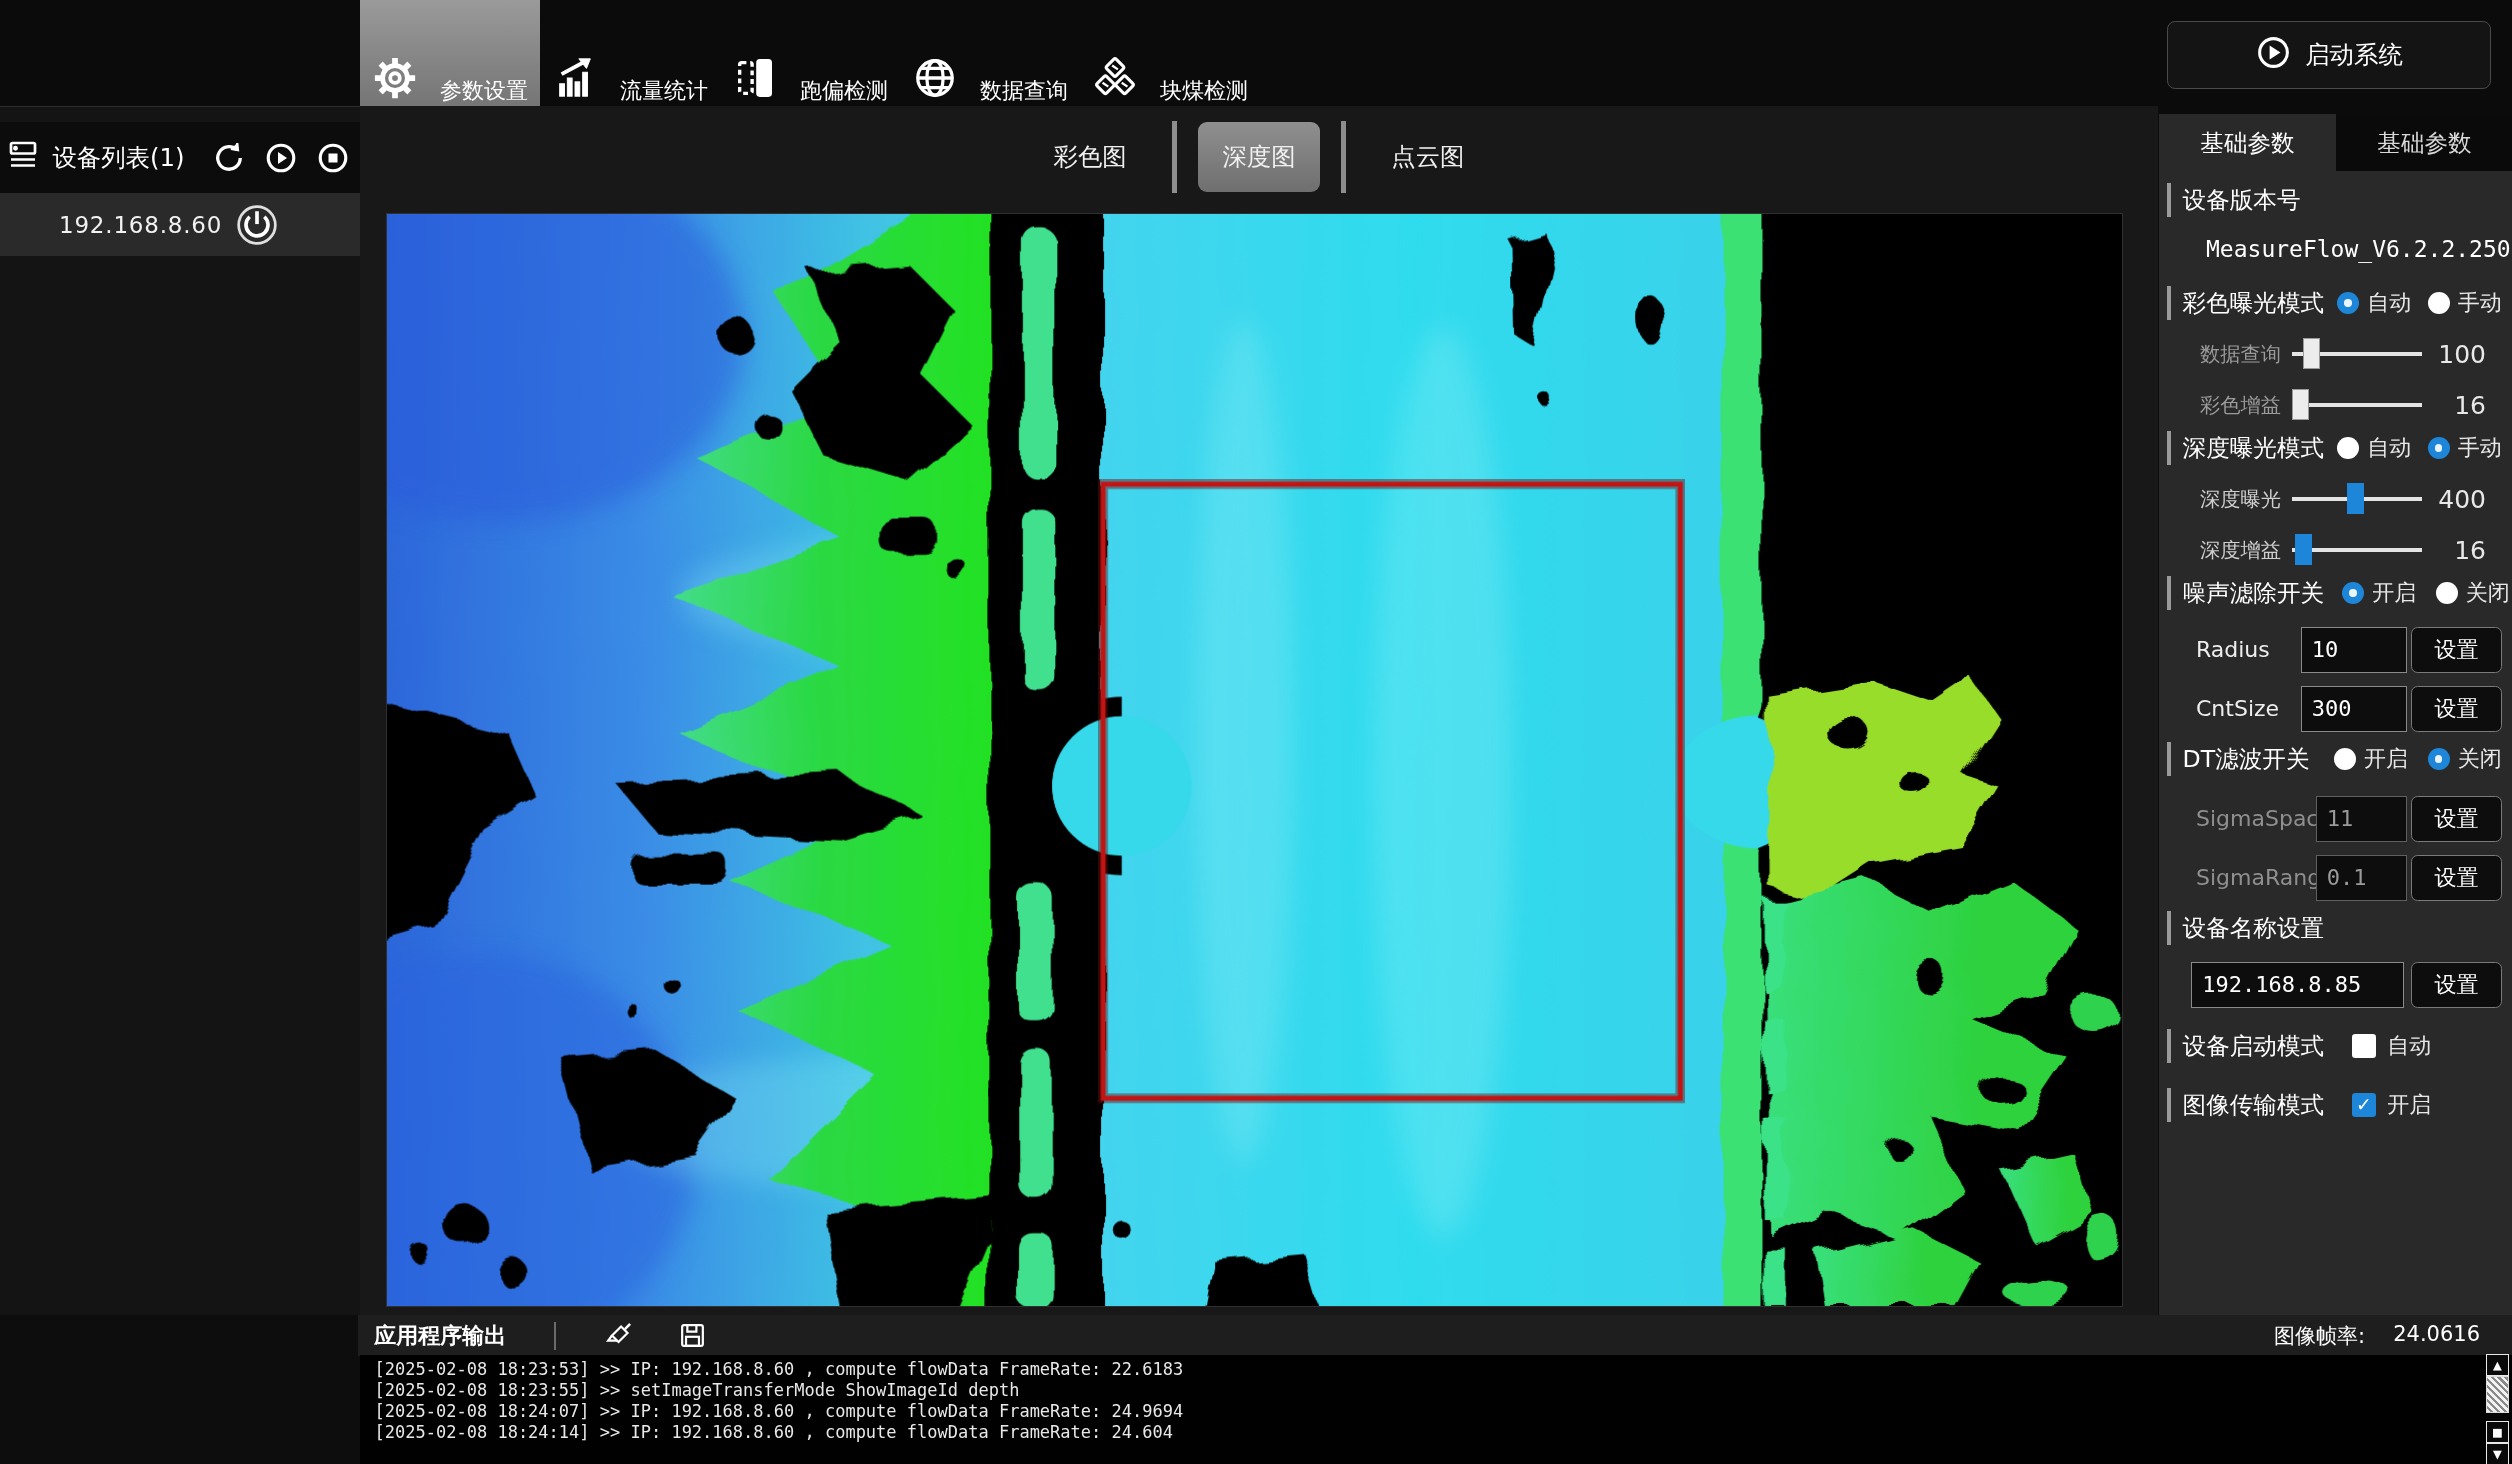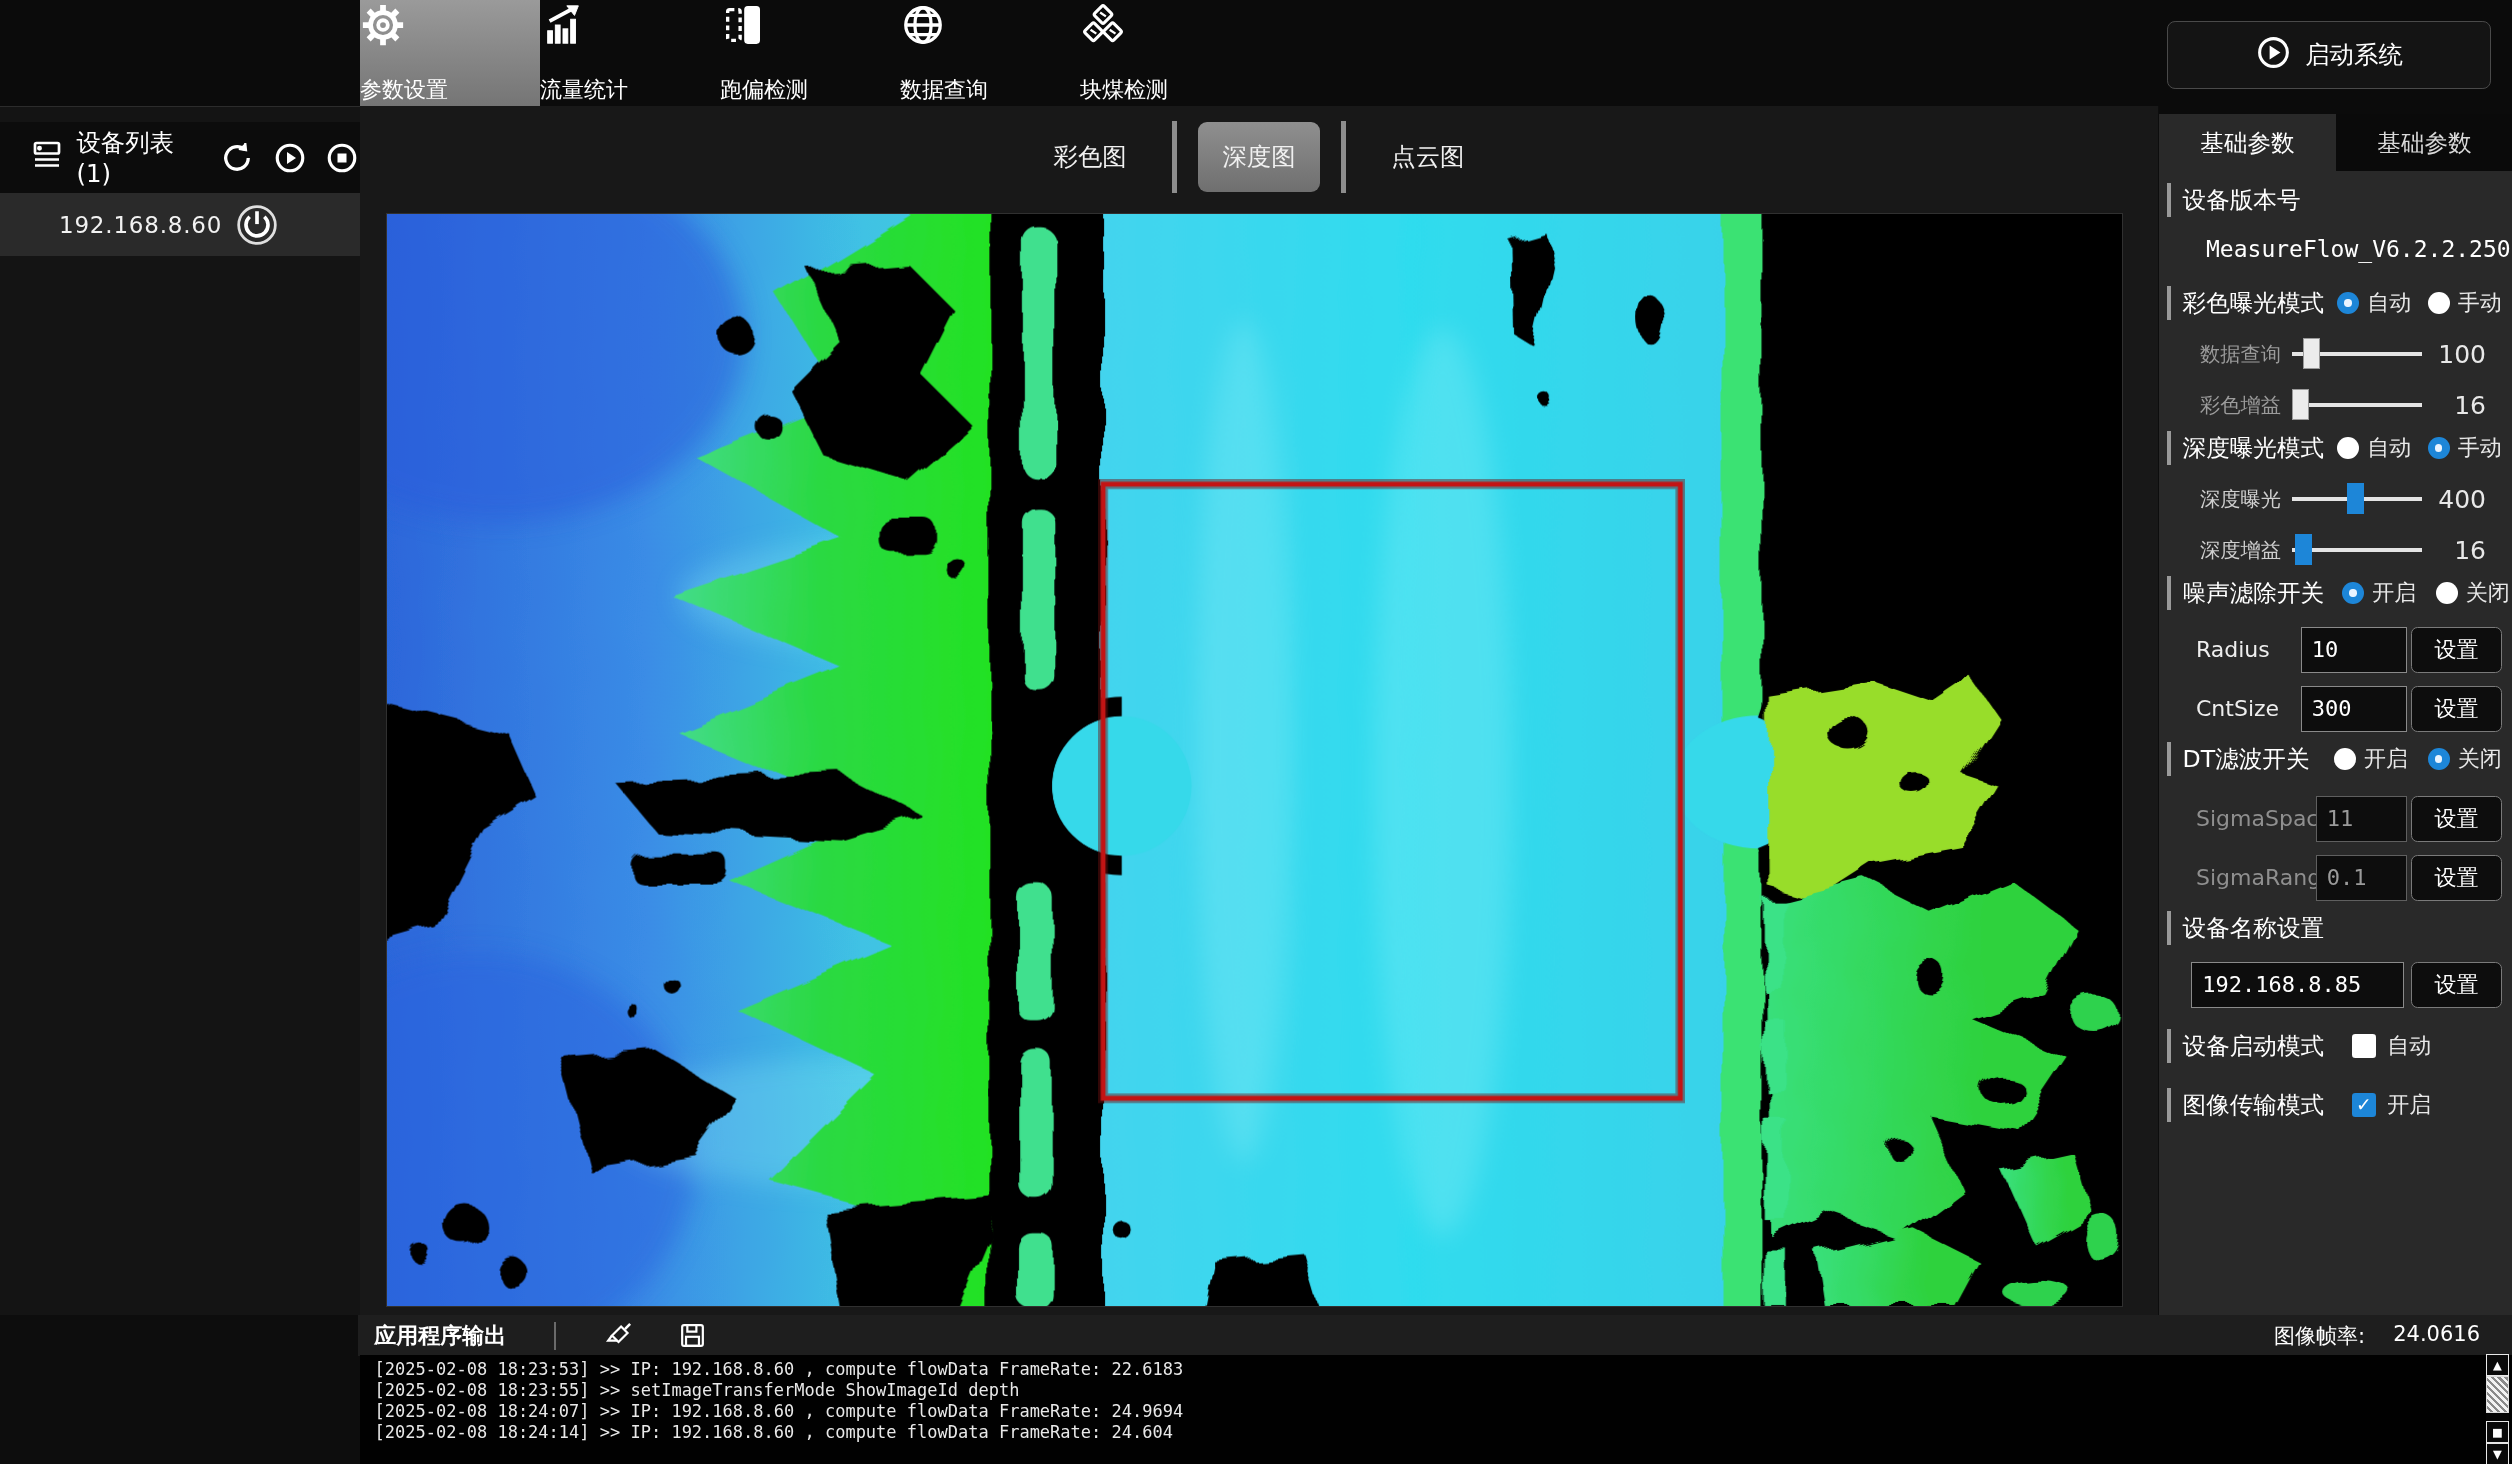--- a/index.html
+++ b/index.html
@@ -3,35 +3,35 @@
 <meta charset="utf-8">
 <style>
   * { margin:0; padding:0; box-sizing:border-box; }
   html,body { width:2512px; height:1464px; background:#0d0d0d; overflow:hidden;
               font-family:"DejaVu Sans","Liberation Sans",sans-serif; }
   #app { position:relative; width:2512px; height:1464px; background:#0d0d0d; }
 
   
   #topbar { position:absolute; left:0; top:0; width:2512px; height:106px; background:#0b0b0b; }
   .tb-items { position:absolute; left:360px; top:0; display:flex; height:106px; }
-  .tb-item { width:180px; height:106px; display:flex; flex-direction:column; align-items:flex-start;
+  .tb-item { width:180px; height:106px; display:flex; flex-direction:row; align-items:flex-end;
              justify-content:center; gap:22px; color:#fff; font-size:22px; cursor:pointer; }
   .tb-item.active { background:linear-gradient(180deg,#9a9a9a,#757575); }
   .tb-item svg { width:46px; height:46px; }
   #start-btn { position:absolute; left:2167px; top:21px; width:324px; height:68px;
                border:1.6px solid #4a4a4a; border-radius:8.1px; background:#141414;
                display:flex; align-items:center; justify-content:center; gap:13px;
                color:#fff; font-size:24.4px; cursor:pointer; }
   #start-btn svg { width:37px; height:37px; }
 
   
   #sidebar { position:absolute; left:0; top:106px; width:360px; height:1209px; background:#141414;
              border-top:0.8px solid #2c2c2c; }
   .sb-header { position:absolute; left:0; top:14.6px; width:360px; height:72px; background:#0c0c0c;
-               display:flex; align-items:center; padding-left:29px; gap:11.4px; color:#fff; font-size:24.4px; }
+               display:flex; align-items:center; padding-left:5px; gap:11.4px; color:#fff; font-size:24.4px; }
   .sb-header svg { width:36px; height:36px; }
   .sb-hicons { display:flex; gap:16.3px; margin-left:14.6px; }
   .sb-hicons .icon-btn { width:36px; height:36px; cursor:pointer; }
   .sb-row { position:absolute; left:0; top:86px; width:360px; height:63px; background:#2a2a2a;
             display:flex; align-items:center; }
   .sb-ip { color:#f2f2f2; font-size:23px; margin-left:59px; letter-spacing:0.8px; }
   .sb-power { margin-left:auto; margin-right:81px; width:44px; height:44px; cursor:pointer; }
 
   
   #main { position:absolute; left:360px; top:106px; width:1798px; height:1209px; background:#181818; }

